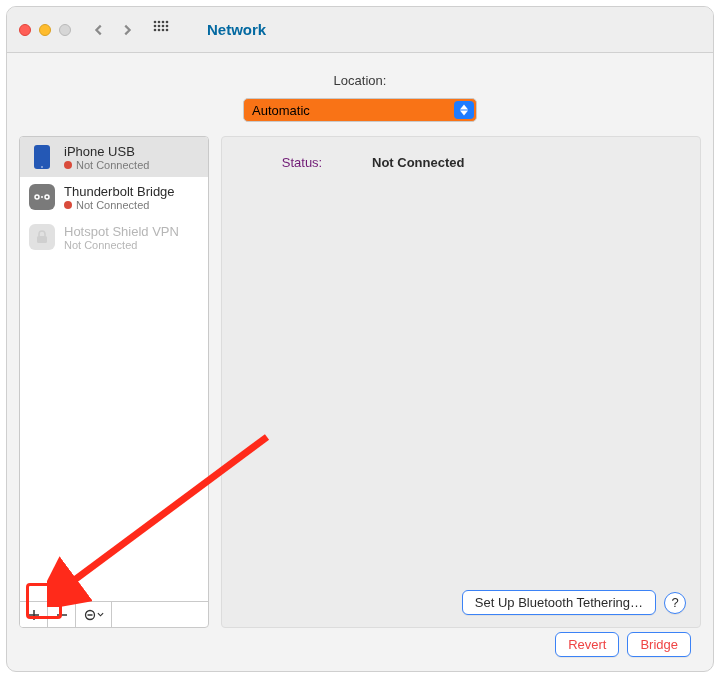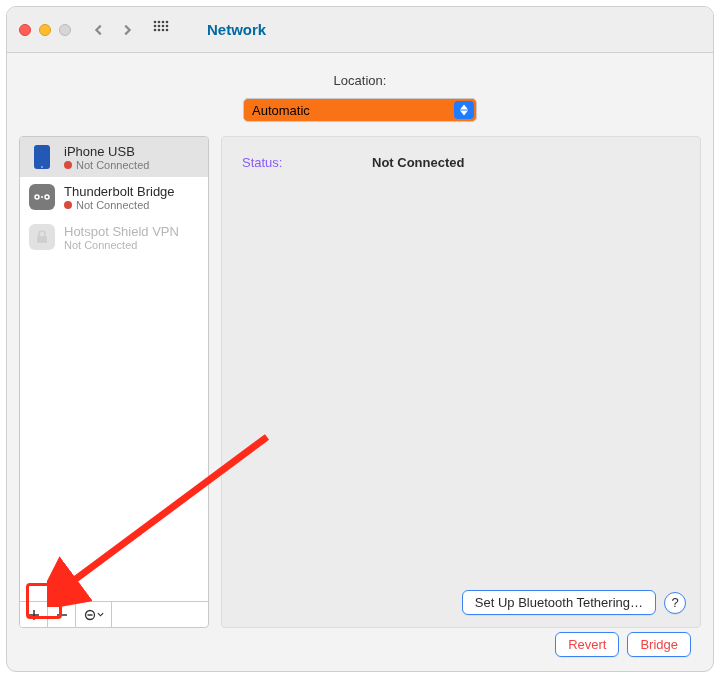--- a/index.html
+++ b/index.html
@@ -37,21 +37,21 @@
   .sb-item .sub { font-size:11px; color:#7a7a7a; display:flex; align-items:center; gap:4px; }
   .sb-item.dim .name, .sb-item.dim .sub { color:#b6b6b6; }
   .red-dot { width:8px; height:8px; border-radius:50%; background:#d94b3b; display:inline-block; }
 
   .sb-actions { height:26px; border-top:1px solid #c9c9c9; display:flex; }
   .sb-actions button { width:28px; background:#fff; border:none; border-right:1px solid #c9c9c9; display:flex; align-items:center; justify-content:center; font-size:15px; color:#3a3a3a; cursor:pointer; }
   .sb-actions .options { width:36px; display:flex; align-items:center; justify-content:center; gap:1px; }
 
   .detail { flex:1; background:#ececec; border:1px solid #dcdcdc; border-radius:4px; padding:18px 20px; position:relative; }
   .status-row { display:flex; gap:10px; font-size:13px; }
-  .status-row .k { width:120px; text-align:left; color:#8b5cf6; }
+  .status-row .k { width:120px; text-align:center; color:#701a75; }
   .status-row .v { font-weight:700; color:#2b2b2b; }
   .desc { margin-left:130px; margin-top:8px; font-size:12.5px; color:#555; line-height:1.4; max-width:320px; }
   .check-row { margin-left:160px; margin-top:44px; display:flex; align-items:center; gap:8px; font-size:13px; }
   .chk { width:16px; height:16px; border-radius:3px; background:#1f7cff; display:flex; align-items:center; justify-content:center; }
   .chk svg { width:10px; height:10px; stroke:#fff; stroke-width:2.5; fill:none; }
 
   .setup-row { position:absolute; bottom:12px; right:14px; display:flex; gap:8px; align-items:center; }
   .btn { background:#fff; border:1px solid #3b82f6; border-radius:6px; padding:4px 12px; font-size:13px; color:#2b2b2b; box-shadow:0 1px 0 rgba(0,0,0,0.05); cursor:pointer; }
   .helpbtn { width:22px; height:22px; border-radius:50%; text-align:center; padding:0; }
 

